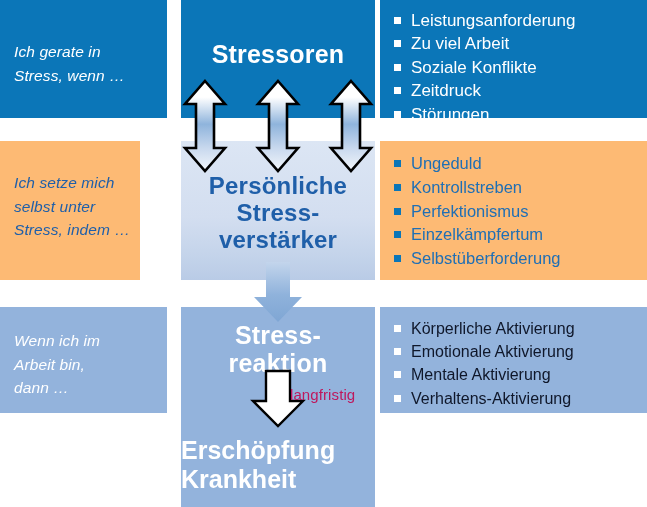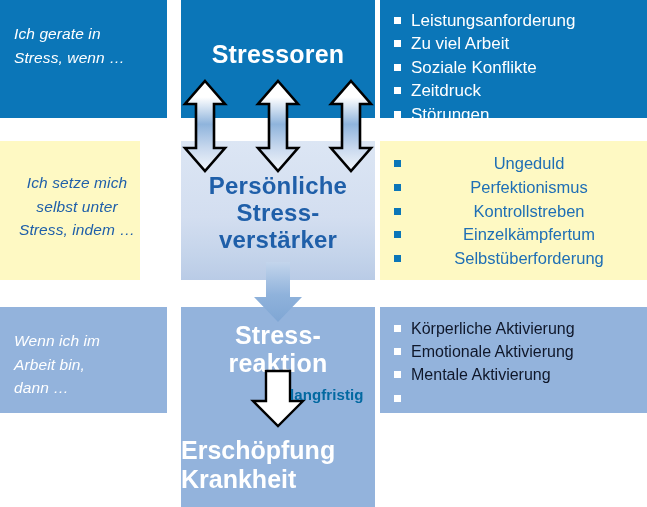--- a/index.html
+++ b/index.html
@@ -20,34 +20,34 @@
     width: 647px;
     height: 507px;
   }
   .box {
     position: absolute;
     box-sizing: border-box;
   }
   
   .r1 { background: #0B76B8; }
   
-  .r2 { background: #fef9c3; text-align: center; }
+  .r2 { background: #fdba74; }
   
   .r3 { background: #93B3DC; }
 
   .prompt {
     font-style: italic;
     font-size: 15.5px;
     line-height: 1.52;
     letter-spacing: .1px;
   }
   .prompt.light { color: #ffffff; }
   .prompt.dark  { color: #1F5FA9; }
 
-  #prompt-1 { left: 0px;  top: 0px;   width: 167px; height: 118px; padding: 22px 0 0 14px; }
+  #prompt-1 { left: 0px;  top: 0px;   width: 167px; height: 118px; padding: 40px 0 0 14px; }
   #prompt-2 { left: 0px;  top: 141px; width: 140px; height: 139px; padding: 30px 0 0 14px; }
   #prompt-3 { left: 0px;  top: 307px; width: 167px; height: 106px; padding: 22px 0 4px 14px; }
 
   
   #center-1 {
     left: 181px; top: 0px; width: 194px; height: 118px;
   }
   #center-2 {
     left: 181px; top: 141px; width: 194px; height: 139px;
     background: linear-gradient(180deg,#DCE6F4 0%,#D3DEF0 55%,#C3D3EA 84%,#B9CBE6 100%);
@@ -122,24 +122,23 @@
   .arrow-layer {
     position: absolute;
     left: 0; top: 0;
     width: 647px; height: 507px;
     pointer-events: none;
   }
   .lang-label {
     position: absolute;
     left: 290px;
     top: 386px;
-    color: #0369a1;
+    color: #be185d;
     font-size: 15px;
     letter-spacing: .1px;
-    font-weight: bold;
   }
 </style>
 </head>
 <body>
 
 <div class="stage">
 
   <div class="box r1" id="prompt-1">
     <div class="prompt light">
       <div>Ich gerate in</div>
@@ -173,22 +172,22 @@
     <div class="center-title dark">
       <div>Persönliche</div>
       <div>Stress-</div>
       <div>verstärker</div>
     </div>
   </div>
 
   <div class="box r2" id="list-2">
     <ul class="list on-pale">
       <li><span class="bullet"></span><span>Ungeduld</span></li>
+      <li><span class="bullet"></span><span>Kontrollstreben</span></li>
       <li><span class="bullet"></span><span>Perfektionismus</span></li>
-      <li><span class="bullet"></span><span>Kontrollstreben</span></li>
       <li><span class="bullet"></span><span>Einzelkämpfertum</span></li>
       <li><span class="bullet"></span><span>Selbstüberforderung</span></li>
     </ul>
   </div>
 
   <div class="box r3" id="prompt-3">
     <div class="prompt light">
       <div>Wenn ich im</div>
       <div>Arbeit bin,</div>
       <div>dann …</div>
@@ -204,21 +203,21 @@
       <div>Erschöpfung</div>
       <div>Krankheit</div>
     </div>
   </div>
 
   <div class="box r3" id="list-3">
     <ul class="list on-med">
       <li><span class="bullet"></span><span>Körperliche Aktivierung</span></li>
       <li><span class="bullet"></span><span>Emotionale Aktivierung</span></li>
       <li><span class="bullet"></span><span>Mentale Aktivierung</span></li>
-      <li><span class="bullet"></span></li>
+      <li><span class="bullet"></span><span>Verhaltens-Aktivierung</span></li>
     </ul>
   </div>
 
   <svg class="arrow-layer" viewBox="0 0 647 507">
     <defs>
       <linearGradient id="gradDouble" x1="0" y1="0" x2="0" y2="1">
         <stop offset="0%" stop-color="#ffffff"></stop>
         <stop offset="18%" stop-color="#ffffff"></stop>
         <stop offset="48%" stop-color="#8FB4DC"></stop>
         <stop offset="75%" stop-color="#C9D9EE"></stop>

